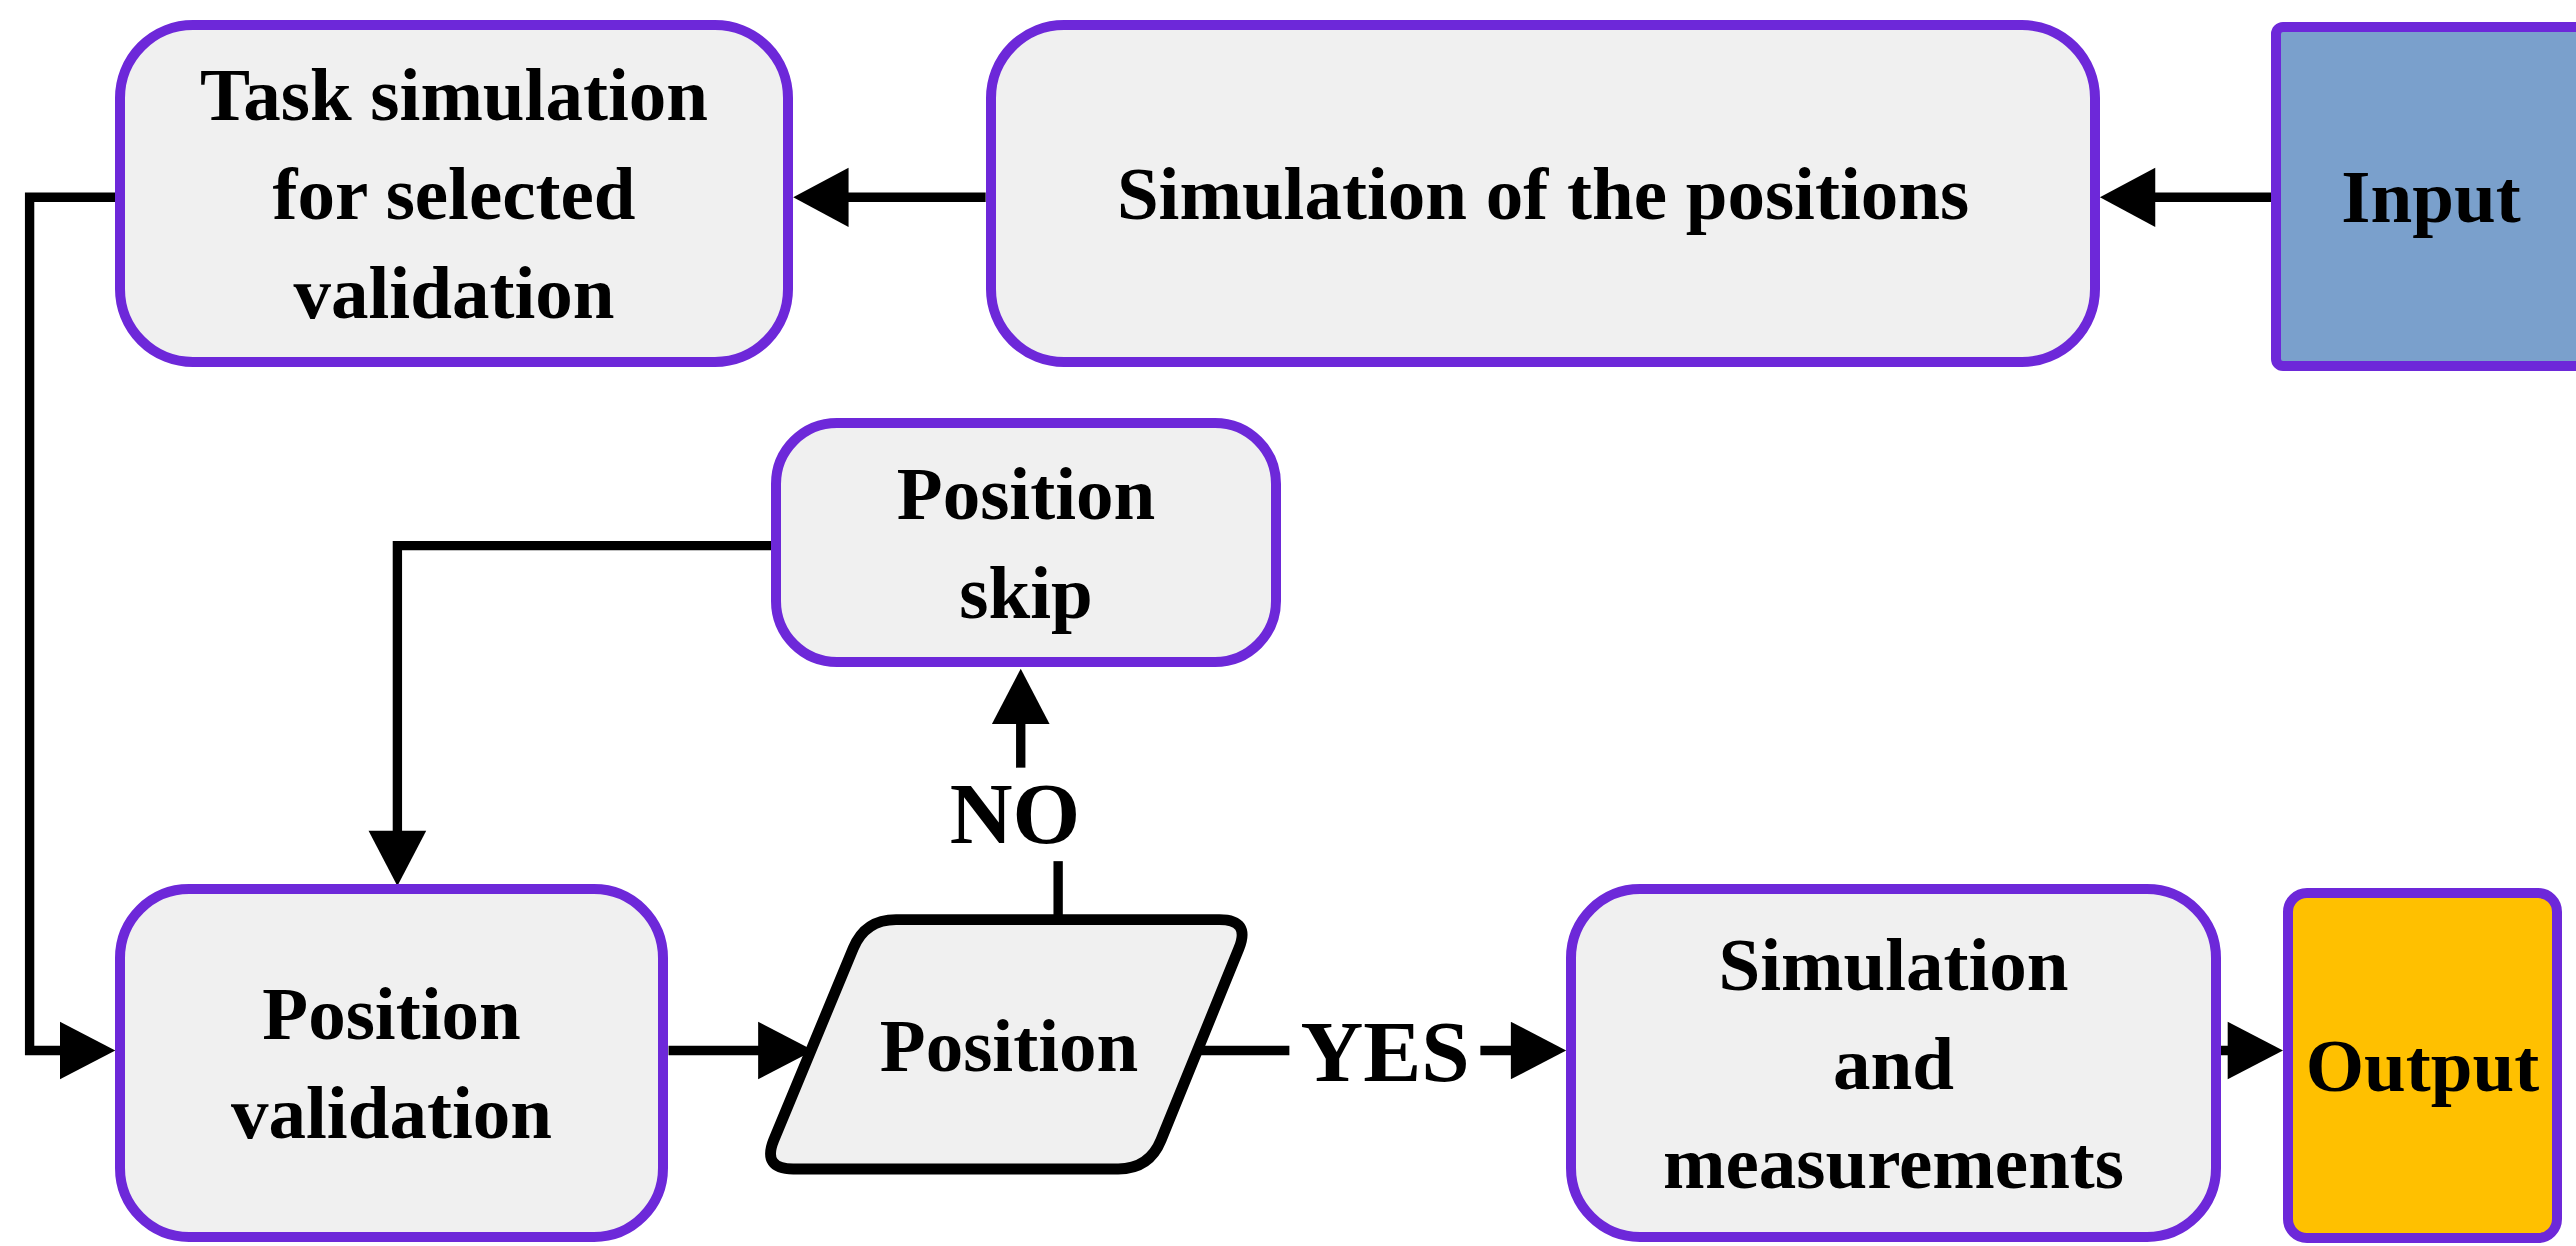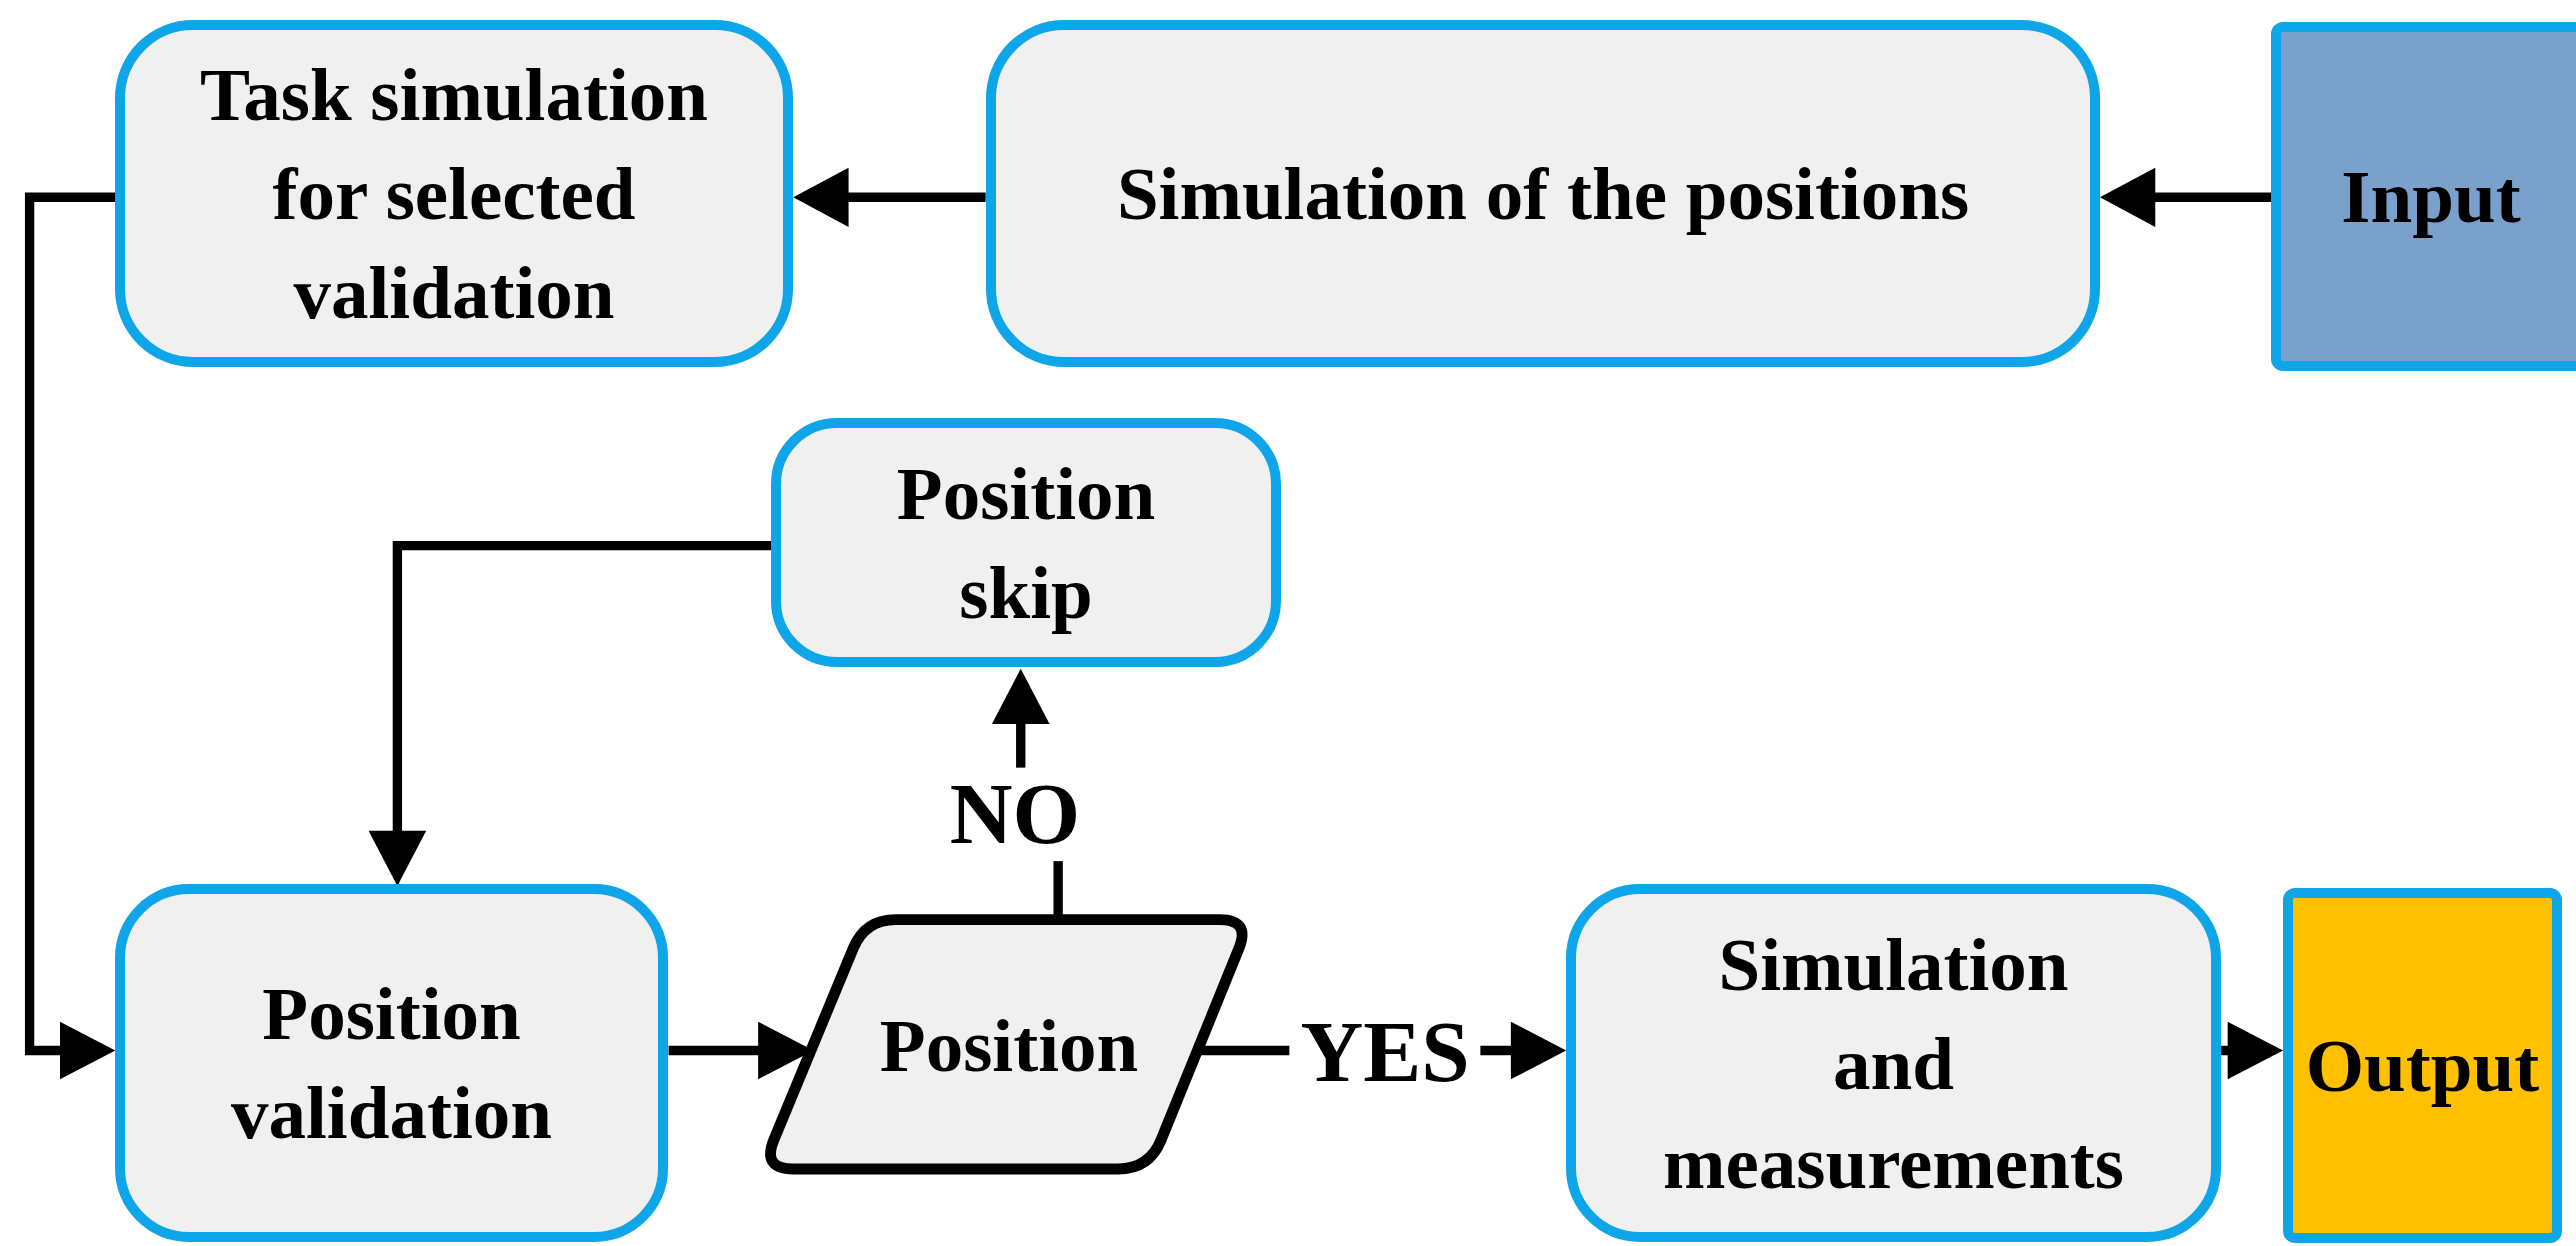--- a/index.html
+++ b/index.html
@@ -24,21 +24,21 @@
   svg.connectors {
     position: absolute;
     left: 0; top: 0;
     width: 2576px;
     height: 1247px;
   }
   .node {
     position: absolute;
     box-sizing: border-box;
     background: #F0F0F0;
-    border: 10px solid #0ea5e9;
+    border: 10px solid #6d28d9;
     display: flex;
     flex-direction: column;
     align-items: center;
     justify-content: center;
     text-align: center;
     font-size: 75px;
     line-height: 1.32;
     z-index: 2;
   }
   .node.blue { background: #7AA0CC; }
@@ -125,21 +125,21 @@
   <div class="plabel" style="left:779px; top:923px; width:460px; height:245px;">
     <div>Position</div>
   </div>
 
   <div class="node" style="left:1566px; top:884px; width:655px; height:358px; border-radius:74px;">
     <div>Simulation</div>
     <div>and</div>
     <div>measurements</div>
   </div>
 
-  <div class="node gold" style="left:2283px; top:888px; width:279px; height:355px; border-radius:12px;">
+  <div class="node gold" style="left:2283px; top:888px; width:279px; height:355px; border-radius:24px;">
     <div>Output</div>
   </div>
 
   <div class="edge-label" style="left:1385px; top:1052px;">YES</div>
 
   <div class="edge-label" style="left:1015px; top:814px;">NO</div>
 
 </div>
 
 

